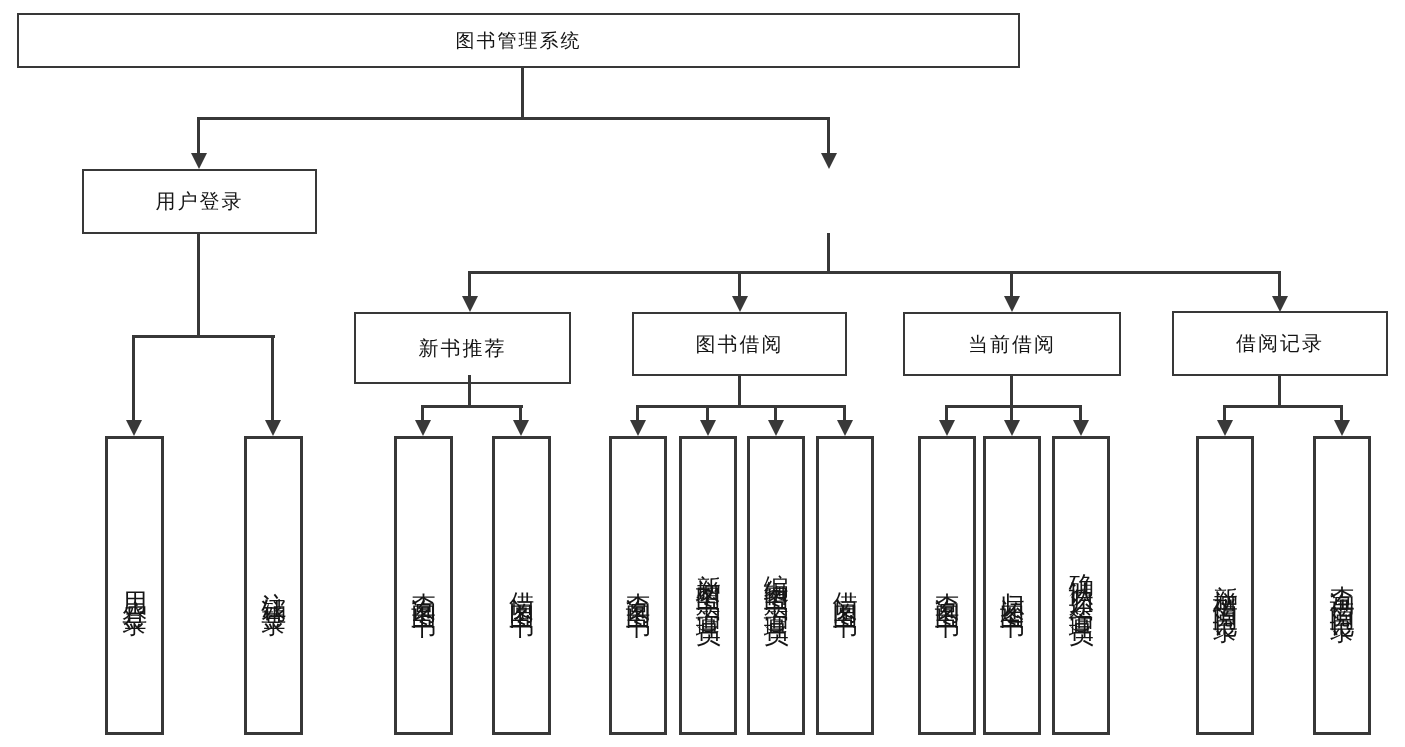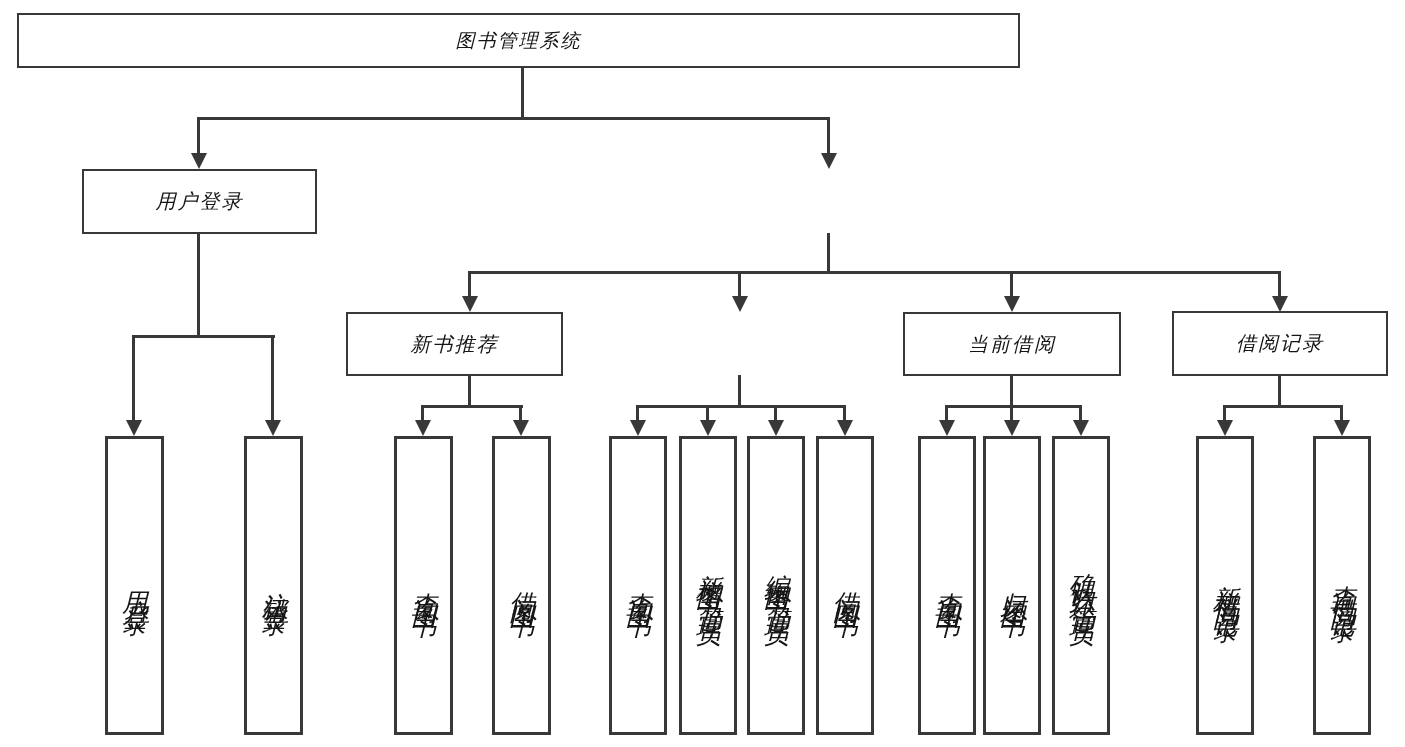--- a/index.html
+++ b/index.html
@@ -1,36 +1,36 @@
 <!DOCTYPE html>
 <html><head>
 <meta charset="utf-8">
 <style>
   html,body{margin:0;padding:0;background:#ffffff;}
   .page{position:relative;width:1405px;height:747px;background:#ffffff;overflow:hidden;
         font-family:"Liberation Sans","DejaVu Sans",sans-serif;}
   
   .box{position:absolute;box-sizing:border-box;background:#ffffff;border:2px solid #383838;
-       display:flex;align-items:center;justify-content:center;color:#151515;font-style:italic;}
+       display:flex;align-items:center;justify-content:center;color:#151515;}
   .hbox{font-size:20px;letter-spacing:2px;white-space:nowrap;}
   .root{font-size:19px;}
   .leaf{border-width:3px;top:436px;width:59px;height:299px;}
   .vtext{writing-mode:vertical-rl;text-orientation:mixed;font-size:25px;letter-spacing:7px;
          line-height:1.1;color:#151515;}
   
   .hline,.vline{position:absolute;background:#383838;}
   .hline{height:3px;}
   .vline{width:3px;}
   .ah{position:absolute;width:0;height:0;border-left:8px solid transparent;
       border-right:8px solid transparent;border-top:16px solid #383838;}
   
   #bx-root{left:17px;top:13px;width:1003px;height:55px;}
   #bx-ulogin{left:82px;top:169px;width:235px;height:65px;}
   #bx-bmgmt{left:713px;top:169px;width:232px;height:65px;}
-  #bx-newbook{left:346px;top:312px;width:217px;height:64px;}
+  #bx-newbook{left:354px;top:312px;width:217px;height:72px;}
   #bx-borrow{left:632px;top:312px;width:215px;height:64px;}
   #bx-current{left:903px;top:312px;width:218px;height:64px;}
   #bx-records{left:1172px;top:311px;width:216px;height:65px;}
   #lf1{left:105px;} #lf2{left:244px;} #lf3{left:394px;} #lf4{left:492px;}
   #lf5{left:609px;width:58px;} #lf6{left:679px;width:58px;} #lf7{left:747px;width:58px;}
   #lf8{left:816px;width:58px;} #lf9{left:918px;width:58px;} #lf10{left:983px;width:58px;}
   #lf11{left:1052px;width:58px;} #lf12{left:1196px;width:58px;} #lf13{left:1313px;width:58px;}
   
   #s1{left:521px;top:67px;height:53px;}
   #s2{left:197px;top:233px;height:104px;}
@@ -73,20 +73,21 @@
 </head>
 <body>
 
 <div class="page">
 
   <div class="box hbox root" id="bx-root">图书管理系统</div>
 
   <div class="box hbox" id="bx-ulogin">用户登录</div>
 
   <div class="box hbox" id="bx-newbook">新书推荐</div>
+  <div class="box hbox" id="bx-borrow">图书借阅</div>
   <div class="box hbox" id="bx-current">当前借阅</div>
   <div class="box hbox" id="bx-records">借阅记录</div>
 
   <div class="box leaf" id="lf1">
       <span class="vtext">用户登录</span>
     </div>
   <div class="box leaf" id="lf2">
       <span class="vtext">注销登录</span>
     </div>
   <div class="box leaf" id="lf3">

